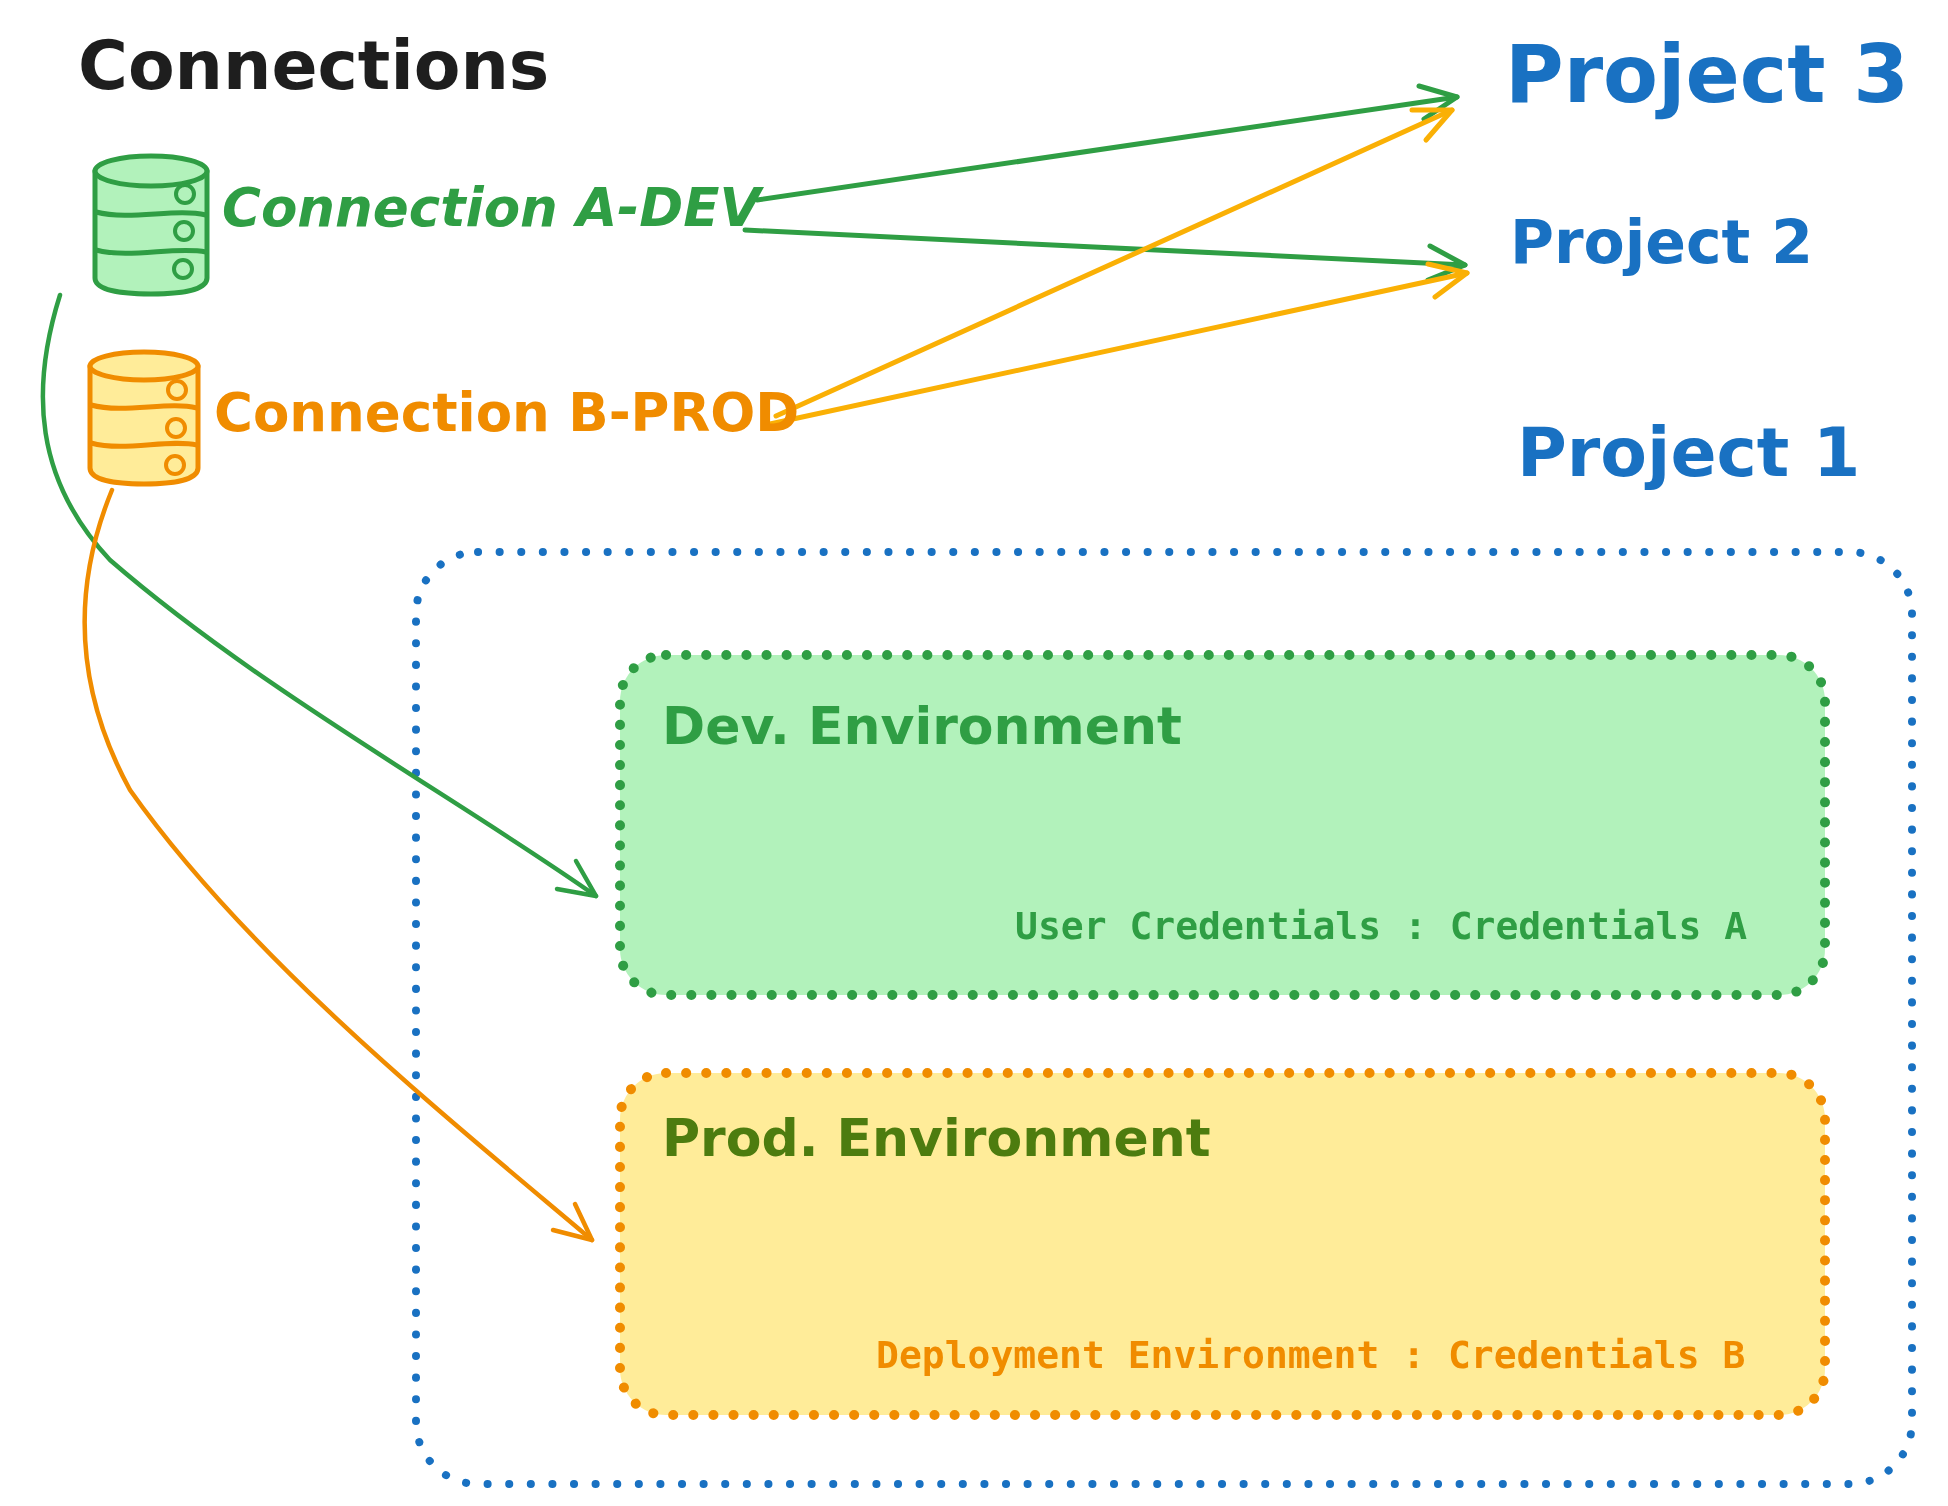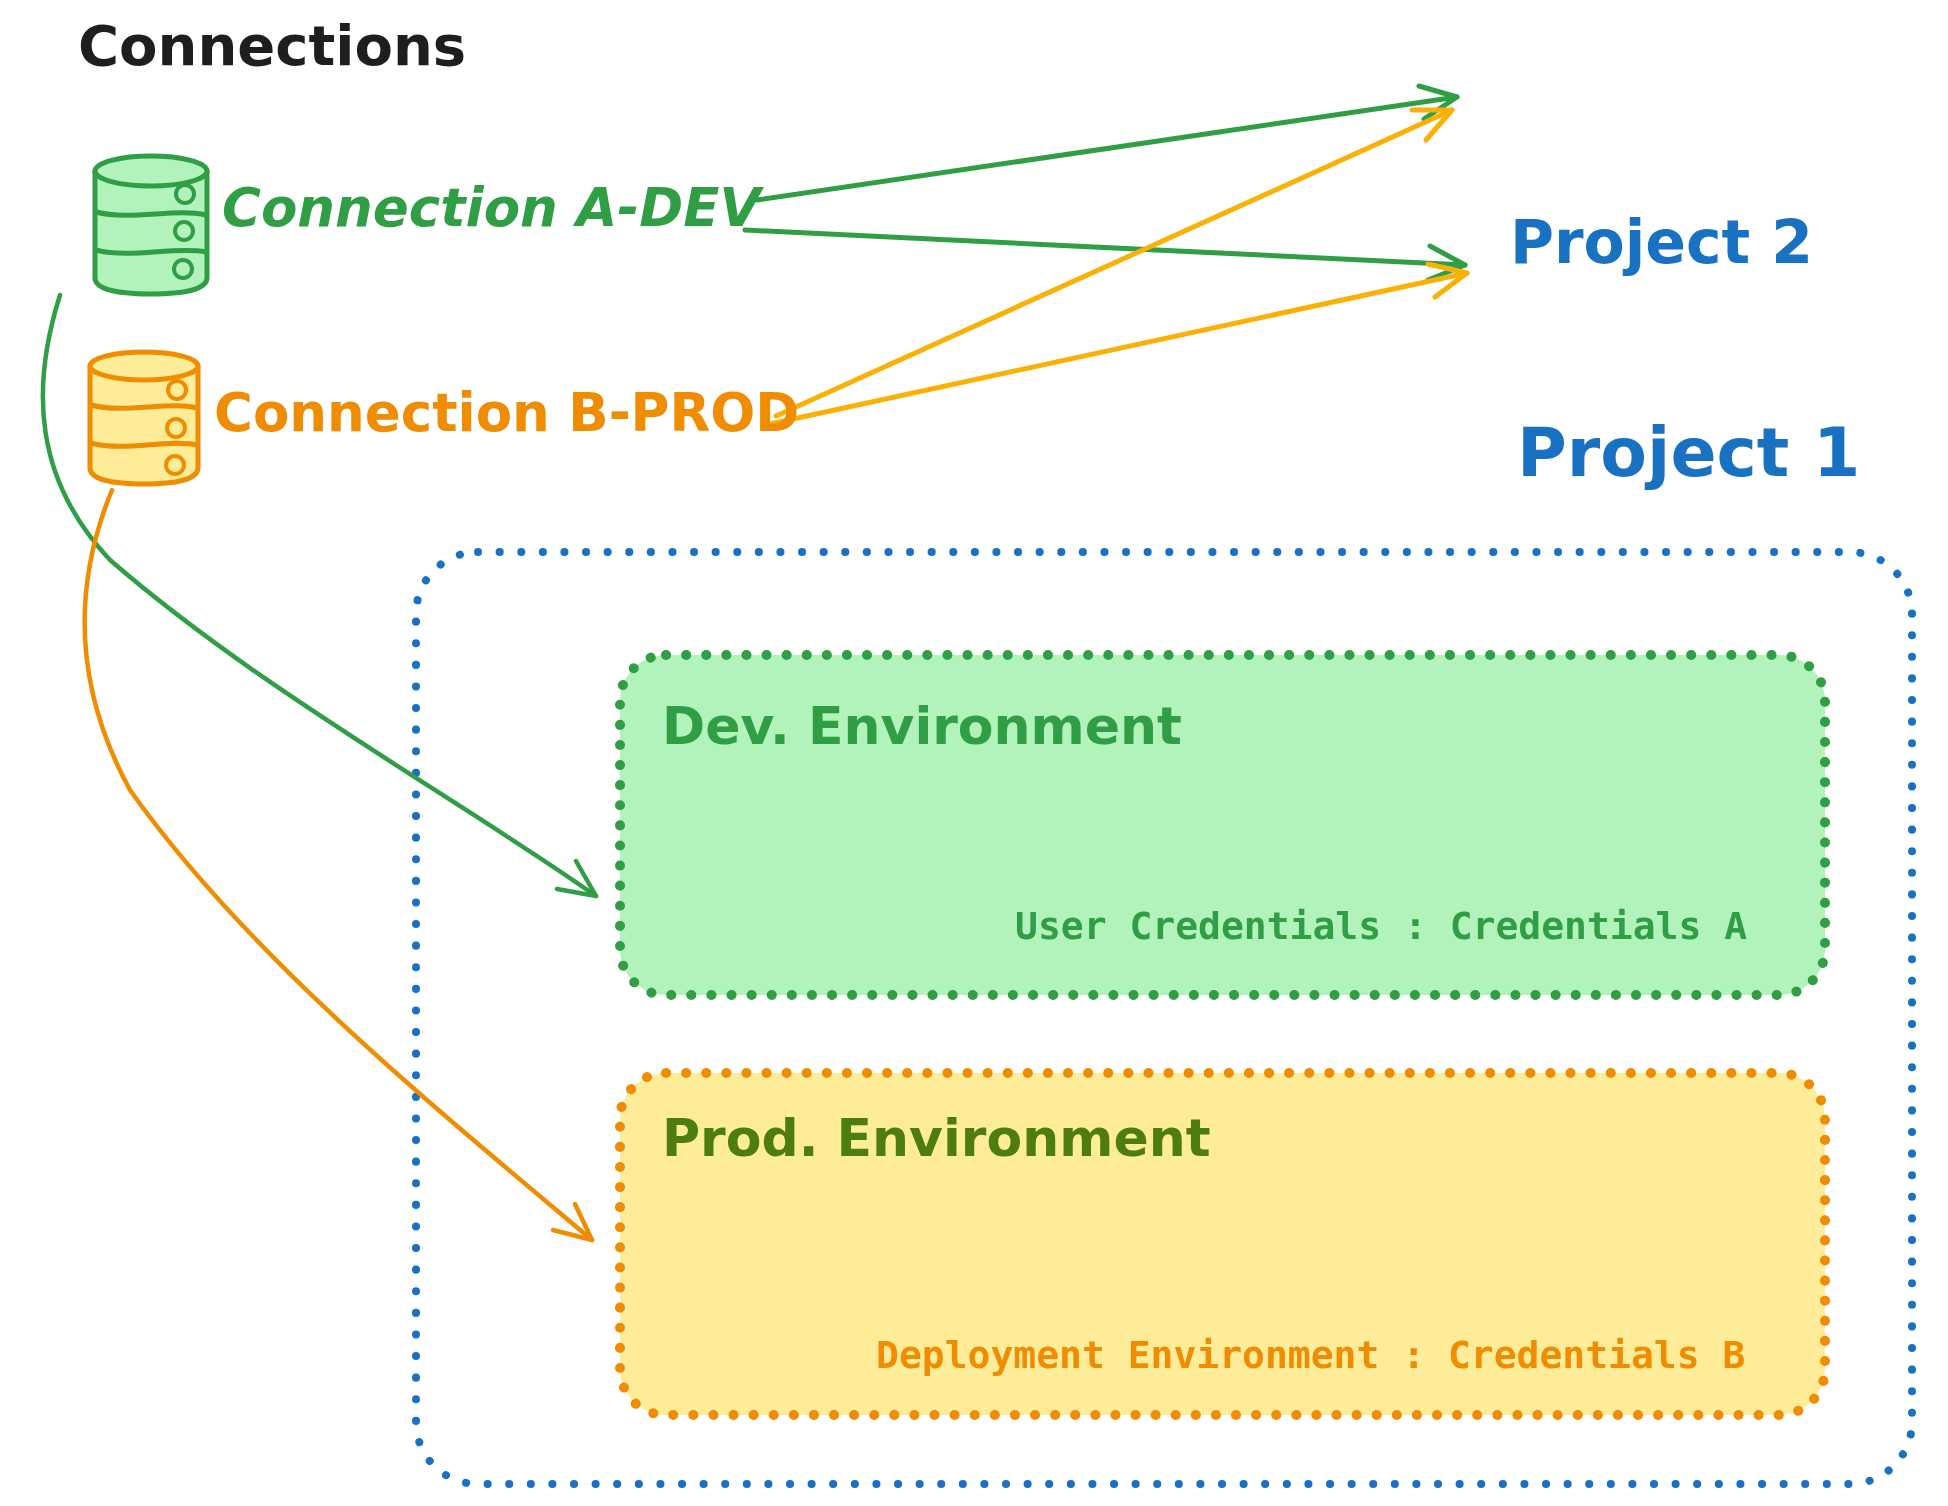--- a/index.html
+++ b/index.html
@@ -3,21 +3,21 @@
 <meta charset="utf-8">
 <style>
   html,body{margin:0;padding:0;background:#ffffff;}
   body{width:1948px;height:1506px;position:relative;overflow:hidden;
        font-family:"DejaVu Sans", sans-serif;}
   .canvas{position:absolute;inset:0;width:1948px;height:1506px;}
   svg.layer{position:absolute;left:0;top:0;width:1948px;height:1506px;}
   .txt{position:absolute;white-space:nowrap;line-height:1;font-weight:700;}
   .hand{font-family:"DejaVu Sans", sans-serif;}
   .mono{font-family:"DejaVu Sans Mono", monospace;text-align:right;}
-  .t-connections{left:78px;top:18px;font-size:56px;color:#1e1e1e;letter-spacing:0px;}
+  .t-connections{left:78px;top:32px;font-size:68px;color:#1e1e1e;letter-spacing:0px;}
   .t-conn-a{left:222px;top:181px;font-size:53px;color:#2f9e44;font-style:italic;}
   .t-conn-b{left:214px;top:386px;font-size:53px;color:#f08c00;}
   .t-p3{left:1505px;top:35px;font-size:80px;color:#1971c2;}
   .t-p2{left:1510px;top:212px;font-size:60px;color:#1971c2;}
   .t-p1{left:1517px;top:419px;font-size:68px;color:#1971c2;}
   .t-dev{left:662px;top:700px;font-size:52px;color:#2f9e44;}
   .t-prod{left:662px;top:1112px;font-size:52px;color:#4d7c0f;}
   .t-cred-a{left:1015px;top:907px;font-size:38px;color:#2f9e44;}
   .t-cred-b{left:876px;top:1336px;font-size:38px;color:#f08c00;}
 </style>
@@ -78,20 +78,21 @@
       <circle cx="175" cy="465" r="9" fill="none" stroke-width="4"></circle>
     </g>
   </svg>
 
   <div class="txt hand t-connections">Connections</div>
 
   <div class="txt hand t-conn-a">Connection A-DEV</div>
 
   <div class="txt hand t-conn-b">Connection B-PROD</div>
 
+  <div class="txt hand t-p3">Project 3</div>
 
   <div class="txt hand t-p2">Project 2</div>
 
   <div class="txt hand t-p1">Project 1</div>
 
   <div class="txt hand t-dev">Dev. Environment</div>
 
   <div class="txt mono t-cred-a">User Credentials : Credentials A</div>
 
   <div class="txt hand t-prod">Prod. Environment</div>

